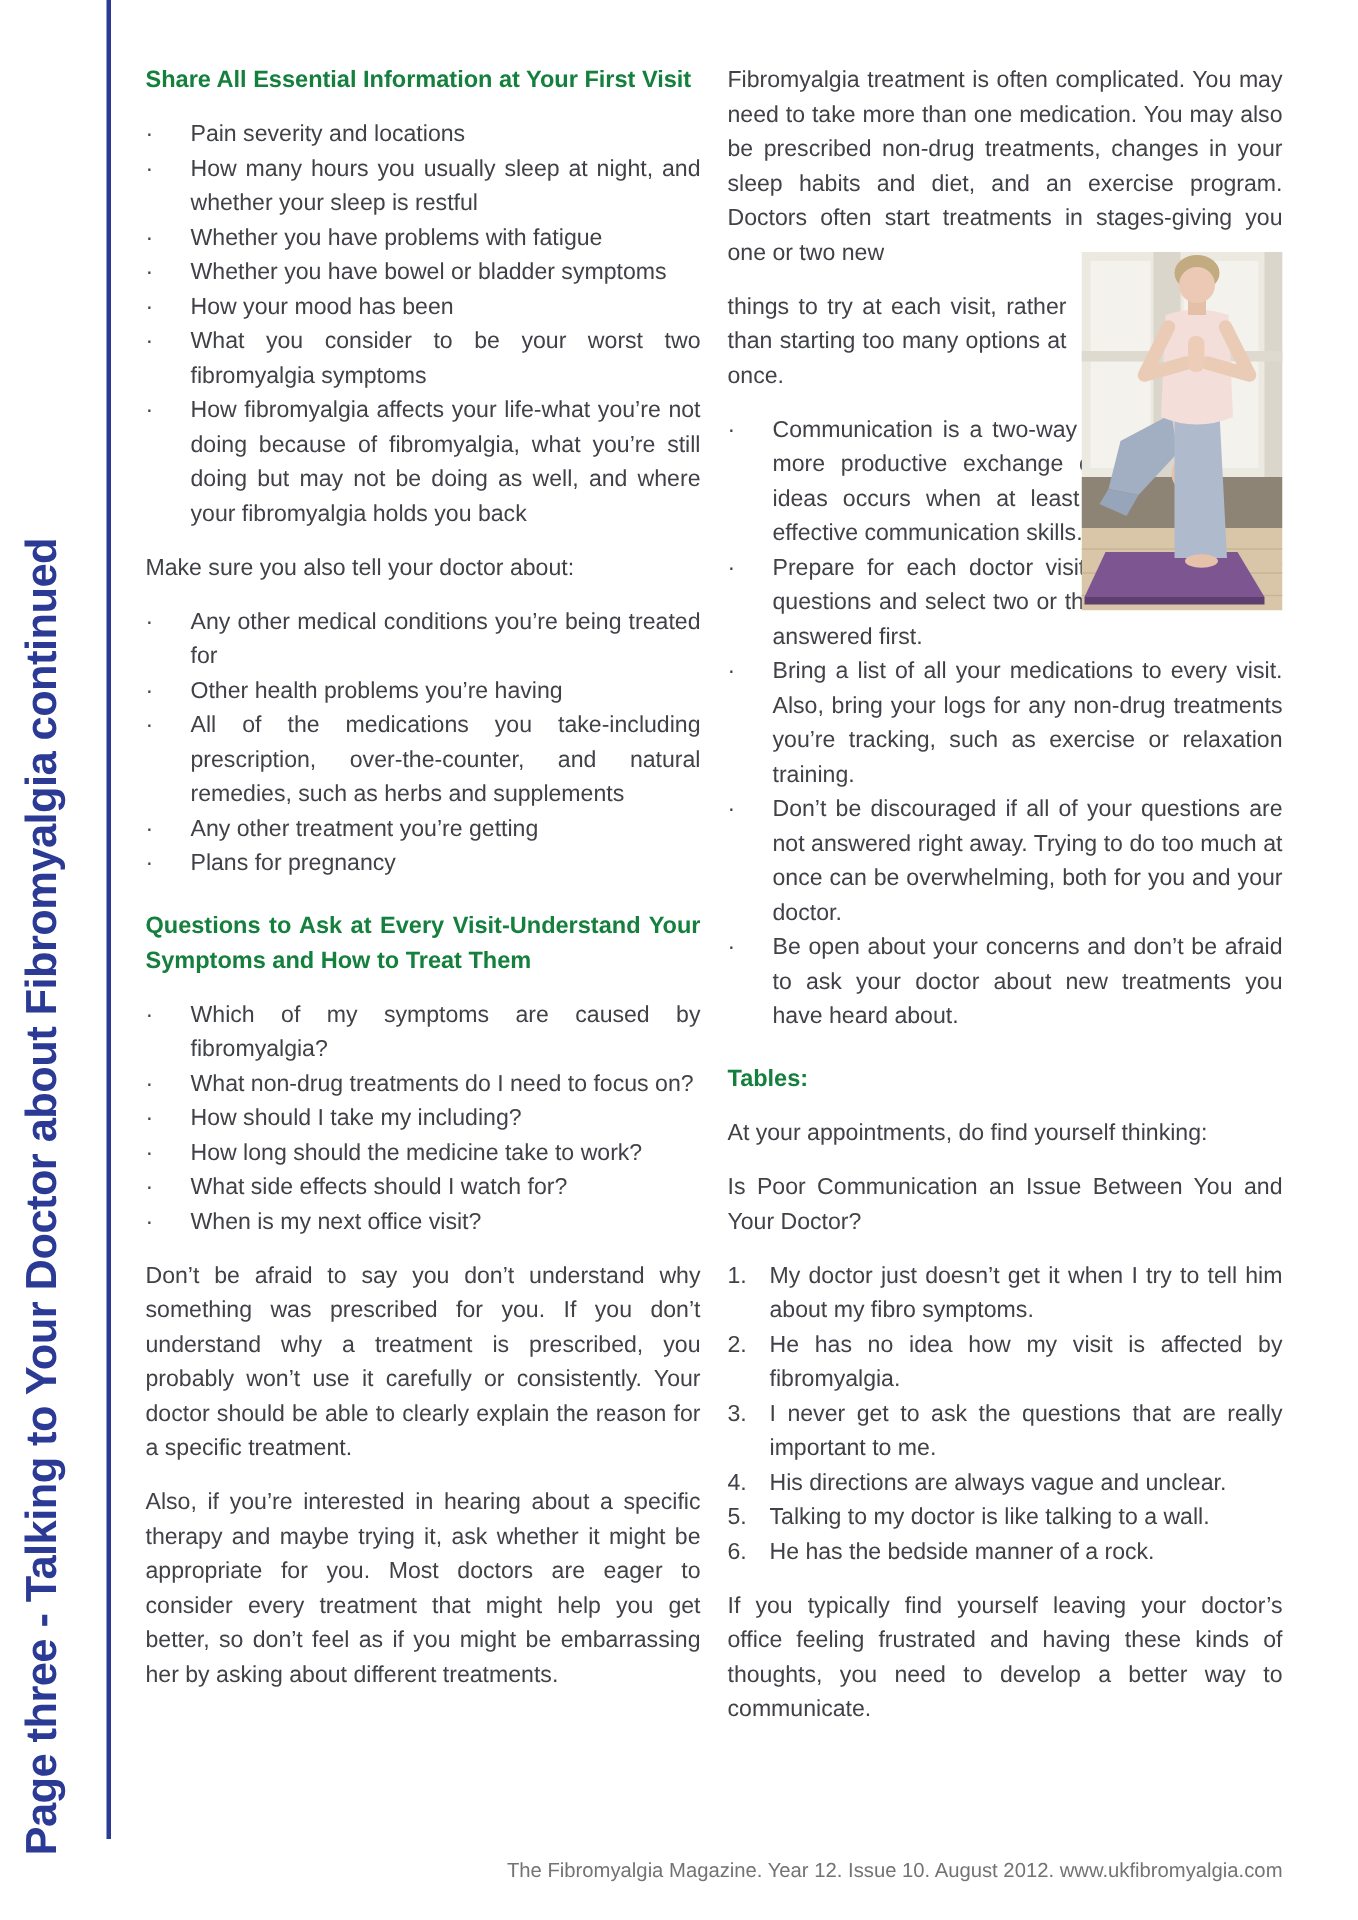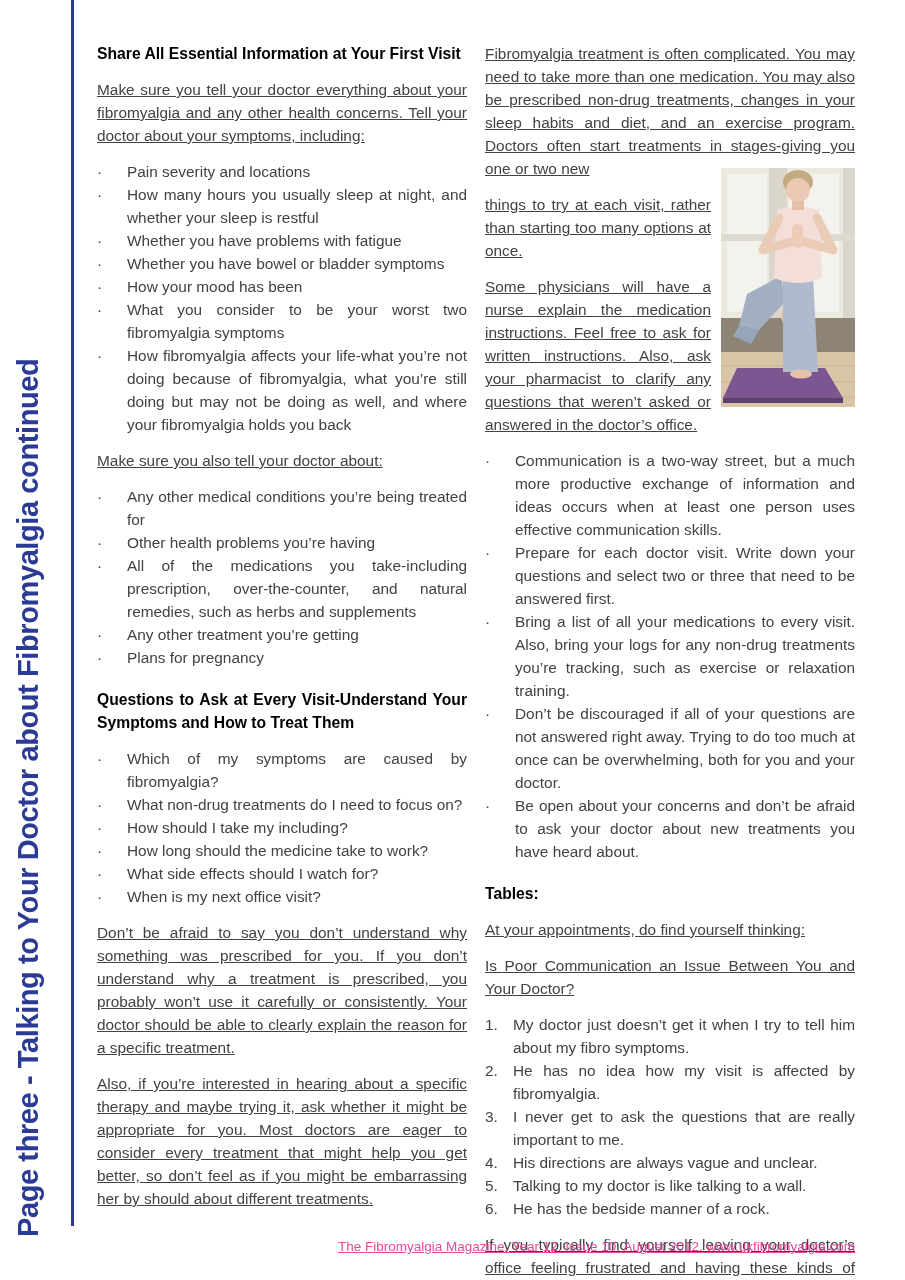--- a/index.html
+++ b/index.html
@@ -8,45 +8,44 @@
     font-family:"Liberation Sans",sans-serif;color:#414247;overflow:hidden;
   }
   .vline{position:absolute;left:71px;top:0;width:3px;height:1226px;background:#2b3a94;}
   .vtitle{
     position:absolute;left:12px;top:1237px;transform-origin:0 0;transform:rotate(-90deg);
     font-weight:bold;font-size:29px;letter-spacing:-0.4px;color:#2b3a94;white-space:nowrap;
   }
   .col{position:absolute;top:42px;width:370px;font-size:15.4px;line-height:23px;text-align:justify;}
   .col-left{left:97px;}
   .col-right{left:485px;}
-  .h{font-size:15.7px;line-height:23px;color:#000000;margin:19px 0 0;font-weight:bold;text-align:justify;}
-  .col p{margin:13px 0 0;text-decoration:underline;}
+  .h{font-size:15.7px;line-height:23px;color:#15803d;margin:19px 0 0;font-weight:bold;text-align:justify;}
+  .col p{margin:13px 0 0;}
   .first{margin-top:0 !important;}
   .list{margin-top:13px;}
   .li{display:flex;}
   .li .dot{flex:0 0 30px;color:#414247;}
   .li .num{flex:0 0 28px;}
   .li .txt{flex:1;text-align:justify;}
   .narrow{width:226px;}
   .photo{position:absolute;top:126px;right:0;width:134px;height:239px;}
   .footer{
-    position:absolute;right:50px;top:1238px;font-size:13.5px;line-height:18px;color:#ec4899;text-decoration:underline;
+    position:absolute;right:50px;top:1238px;font-size:13.5px;line-height:18px;color:#737373;
   }
 </style>
 </head>
 <body>
 
 <div class="page">
 
   <div class="vline"></div>
   <div class="vtitle">Page three - Talking to Your Doctor about Fibromyalgia continued</div>
 
   <div class="col col-left">
     <div class="h first">Share All Essential Information at Your First Visit</div>
-    <p>Make sure you tell your doctor everything about your fibromyalgia and any other health concerns. Tell your doctor about your symptoms, including:</p>
 
     <div class="list">
       <div class="li">
           <span class="dot">·</span>
           <span class="txt">Pain severity and locations</span>
         </div>
       <div class="li">
           <span class="dot">·</span>
           <span class="txt">How many hours you usually sleep at night, and whether your sleep is restful</span>
         </div>
@@ -120,21 +119,21 @@
           <span class="dot">·</span>
           <span class="txt">What side effects should I watch for?</span>
         </div>
       <div class="li">
           <span class="dot">·</span>
           <span class="txt">When is my next office visit?</span>
         </div>
     </div>
 
     <p>Don’t be afraid to say you don’t understand why something was prescribed for you. If you don’t understand why a treatment is prescribed, you probably won’t use it carefully or consistently. Your doctor should be able to clearly explain the reason for a specific treatment.</p>
-    <p>Also, if you’re interested in hearing about a specific therapy and maybe trying it, ask whether it might be appropriate for you. Most doctors are eager to consider every treatment that might help you get better, so don’t feel as if you might be embarrassing her by should about different treatments.</p>
+    <p>Also, if you’re interested in hearing about a specific therapy and maybe trying it, ask whether it might be appropriate for you. Most doctors are eager to consider every treatment that might help you get better, so don’t feel as if you might be embarrassing her by asking about different treatments.</p>
 
   </div>
 
   <div class="col col-right">
 
     <div class="photo">
       <svg viewBox="0 0 134 239" width="134" height="239" xmlns="http://www.w3.org/2000/svg">
         <rect x="0" y="0" width="134" height="150" fill="#ECE9E1"></rect>
         <rect x="6" y="6" width="40" height="138" fill="#F4F2EC"></rect>
         <rect x="68" y="6" width="50" height="138" fill="#F4F2EC"></rect>
@@ -158,21 +157,20 @@
         <path d="M96,50 L112,82 L84,74" stroke="#EACBB5" stroke-width="9" fill="none" stroke-linecap="round" stroke-linejoin="round"></path>
         <rect x="71" y="56" width="11" height="24" rx="5" fill="#EDCDB8"></rect>
         <rect x="71" y="30" width="12" height="12" fill="#E5C0A9"></rect>
         <ellipse cx="77" cy="14" rx="15" ry="12" fill="#C2AB81"></ellipse>
         <circle cx="77" cy="22" r="12" fill="#EBC9B4"></circle>
       </svg>
     </div>
 
     <p class="first">Fibromyalgia treatment is often complicated. You may need to take more than one medication. You may also be prescribed non-drug treatments, changes in your sleep habits and diet, and an exercise program. Doctors often start treatments in stages-giving you one or two new</p>
     <p class="narrow">things to try at each visit, rather than starting too many options at once.</p>
-    <p class="narrow">Some physicians will have a nurse explain the medication instructions. Feel free to ask for written instructions. Also, ask your pharmacist to clarify any questions that weren’t asked or answered in the doctor’s office.</p>
 
 
     <div class="list">
       <div class="li">
           <span class="dot">·</span>
           <span class="txt">Communication is a two-way street, but a much more productive exchange of information and ideas occurs when at least one person uses effective communication skills.</span>
         </div>
       <div class="li">
           <span class="dot">·</span>
           <span class="txt">Prepare for each doctor visit. Write down your questions and select two or three that need to be answered first.</span>

